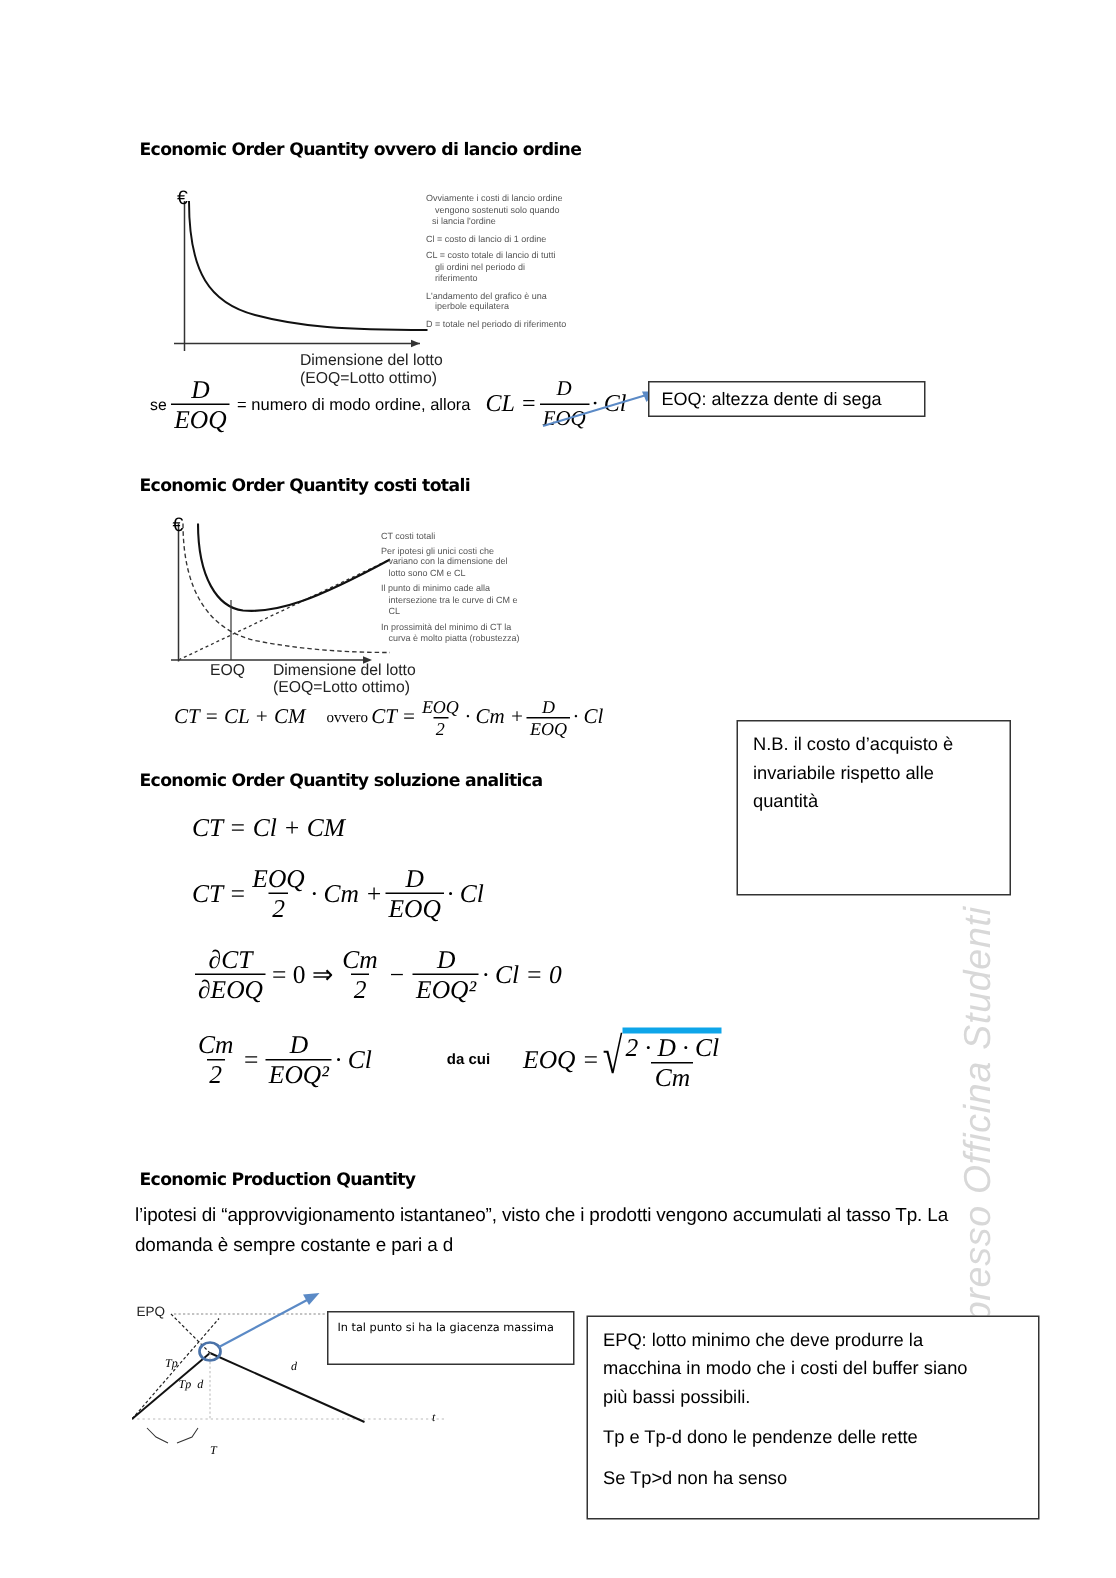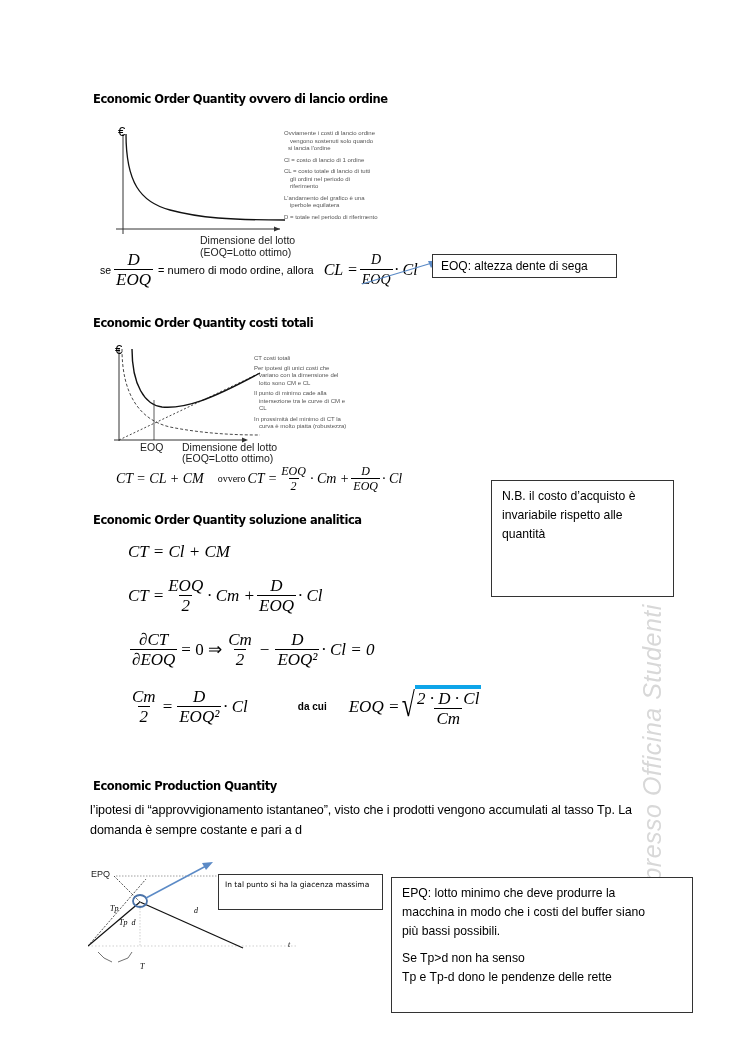--- a/index.html
+++ b/index.html
@@ -215,15 +215,15 @@
   <div class="abs mathi" style="left:52px; top:100px; font-size:8px;">T</div>
   <div class="abs mathi" style="left:200px; top:78px; font-size:8px;">t</div>
 </div>
 
 <div class="abs note-box" style="left:218px; top:857px; width:165px; height:36px; padding:4px 6px; font-size:7.5px; line-height:12px; font-family:'DejaVu Sans',sans-serif;margin-top:17px;">In tal punto si ha la giacenza massima</div>
 
 <div class="abs note-box" style="left:391px; top:877px; width:302px; height:136px; padding:6px 10px;">
   <div>EPQ: lotto minimo che deve produrre la</div>
   <div>macchina in modo che i costi del buffer siano</div>
   <div style="margin-bottom:8px">più bassi possibili.</div>
+  <div style="margin-bottom:8px">Tp e Tp-d dono le pendenze delle rette</div>
   <div>Se Tp&gt;d non ha senso</div>
-  <div style="margin-bottom:8px">Tp e Tp-d dono le pendenze delle rette</div>
 </div>
 
 </body></html>

